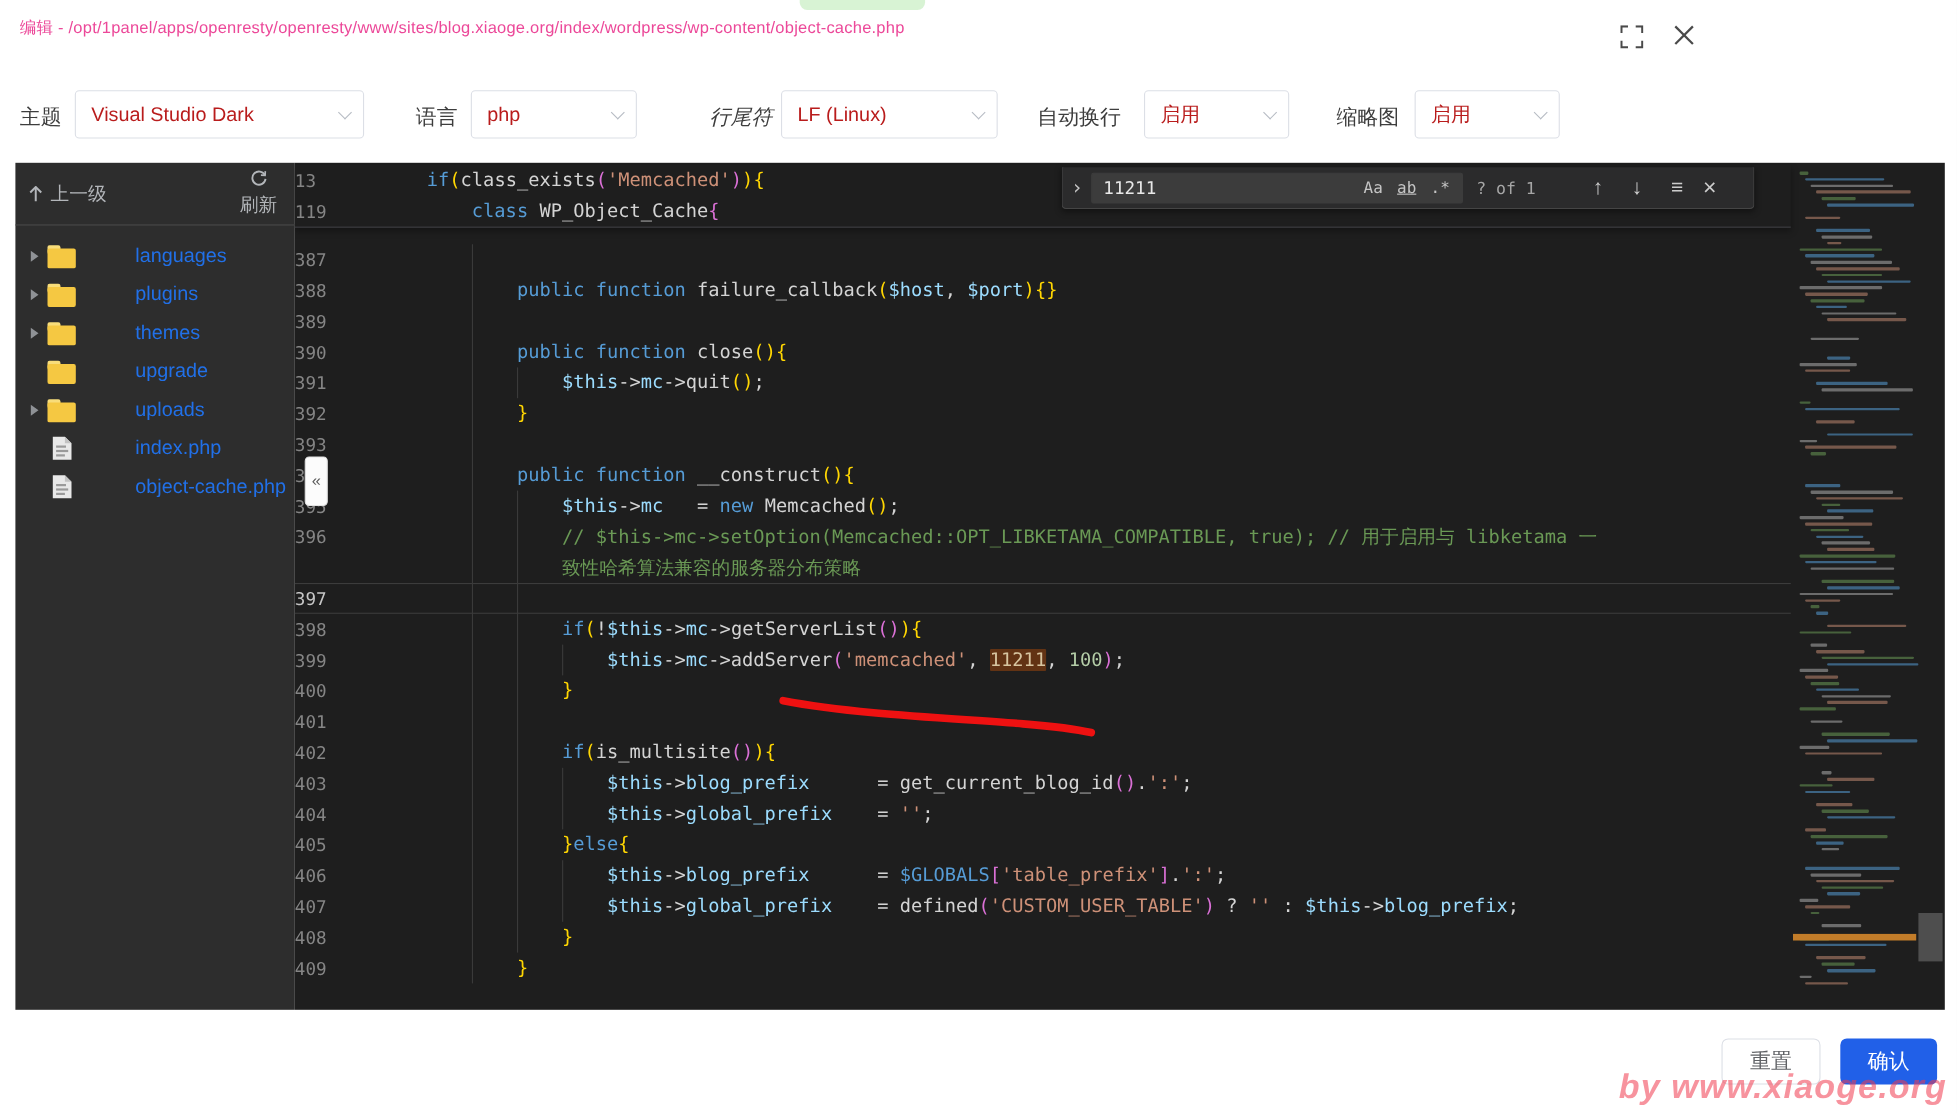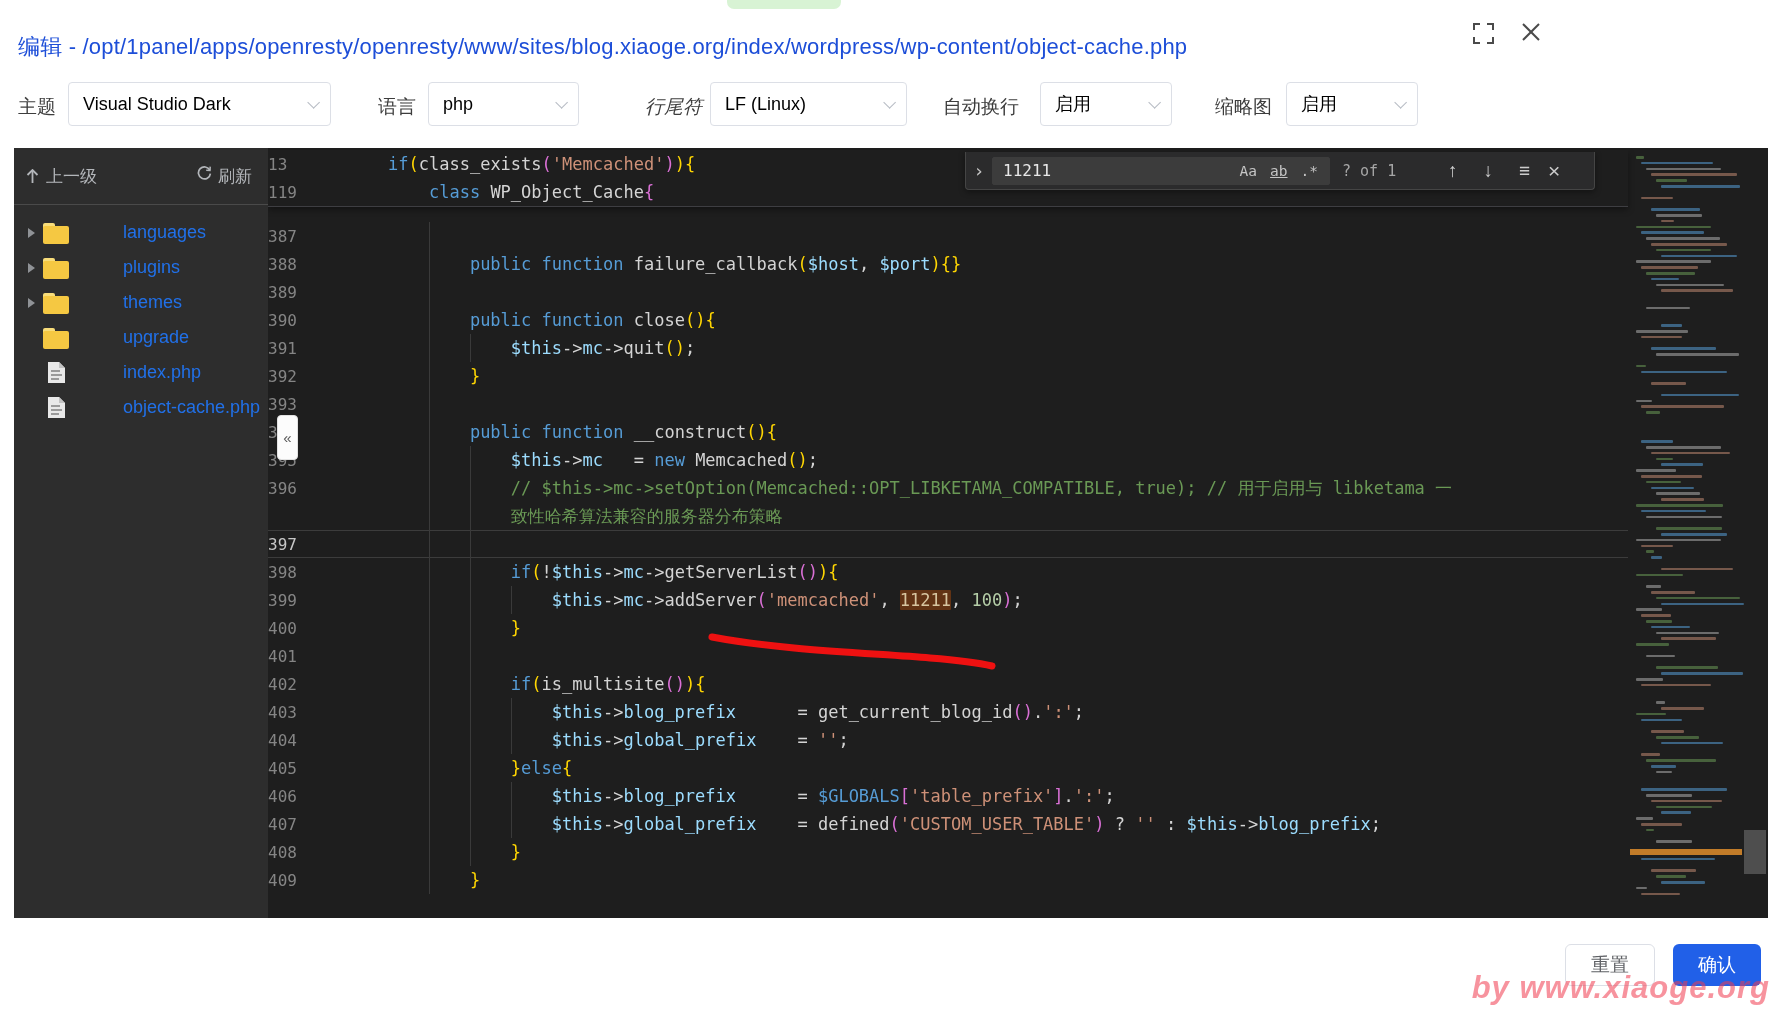--- a/index.html
+++ b/index.html
@@ -2,43 +2,43 @@
 <html><head>
 <meta charset="utf-8">
 <style>
   * { box-sizing: border-box; margin:0; padding:0; }
   html,body { width:1779px; height:1012px; background:#fff; overflow:hidden;
     font-family:"Liberation Sans","DejaVu Sans",sans-serif; }
   .abs { position:absolute; }
 
   
   #green-pill { left:727px; top:0; width:114px; height:9px; background:#d8f3d4; border-radius:0 0 7px 7px; }
-  #titlebar-title { left:18px; top:32px; font-size:22px; color:#1d4ed8; letter-spacing:.2px; }
+  #titlebar-title { left:18px; top:16px; font-size:15px; color:#ec4899; letter-spacing:.2px; }
   .win-btn { width:26px; height:26px; display:flex; align-items:center; justify-content:center; cursor:pointer; background:none; border:none; }
   #expand-btn { left:1470px; top:20px; }
   #close-btn  { left:1518px; top:19px; }
 
   
   .tb-label { top:94px; font-size:19px; color:#3d3d3d; }
   .tb-select { top:82px; height:44px; background:#fff; border:1px solid #dcdfe6; border-radius:4px;
-    display:flex; align-items:center; padding:0 14px; font-size:18px; color:#000000; cursor:pointer; }
+    display:flex; align-items:center; padding:0 14px; font-size:18px; color:#b91c1c; cursor:pointer; }
   .tb-select .chev { margin-left:auto; width:9px; height:9px; border-right:1.6px solid #b7bcc4;
     border-bottom:1.6px solid #b7bcc4; transform:rotate(45deg) translateY(-3px); }
   #f1-label{left:18px;} #f1-box{left:68px; width:263px;}
   #f2-label{left:378px;} #f2-box{left:428px; width:151px;}
   #f3-label{left:645px;font-style:italic;} #f3-box{left:710px; width:197px;}
   #f4-label{left:943px;} #f4-box{left:1040px; width:132px;}
   #f5-label{left:1215px;} #f5-box{left:1286px; width:132px;}
 
   
   #sidebar { left:14px; top:148px; width:254px; height:770px; background:#2d2d2d; color:#b9bcc0; }
   #sb-header { height:57px; border-bottom:1px solid #4a4a4a; display:flex; align-items:center;
     padding:0 16px 0 12px; font-size:17px; }
   #sb-up { display:flex; align-items:center; gap:7px; cursor:pointer; color:#b3b6ba; }
-  #sb-refresh { margin-left:auto; display:flex; align-items:flex-start; gap:6px; cursor:pointer; color:#b3b6ba; }
+  #sb-refresh { margin-left:auto; display:flex; align-items:center; gap:6px; cursor:pointer; color:#b3b6ba;flex-direction:column; }
   #tree { padding-top:10px; }
   .trow { height:35px; display:flex; align-items:center; cursor:pointer; padding-left:14px; }
   .tri { width:0; height:0; border-left:7px solid #8f9296; border-top:5px solid transparent;
     border-bottom:5px solid transparent; margin-right:8px; }
   .tri-none { width:7px; margin-right:8px; }
   .ticon { width:26px; display:flex; justify-content:center; margin-right:9px; }
   .tlabel { font-size:18px; color:#2170e8;margin-left:45px; }
   #collapse-handle { left:277px; top:415px; width:21px; height:45px; background:#fcfcfc;
     border:1px solid #e2e2e2; border-radius:4px; color:#5a5a5a; font-size:15px;
     display:flex; align-items:center; justify-content:center; cursor:pointer; z-index:7; }
@@ -185,20 +185,30 @@
       </div>
       <div class="trow">
         <span class="tri-none"></span>
         <span class="ticon">
           <svg width="26" height="22" viewBox="0 0 26 22">
             <rect x="0" y="1" width="12" height="8" rx="2" fill="#f8dd7a"></rect>
             <rect x="0" y="4" width="26" height="18" rx="2" fill="#f5c842"></rect>
           </svg>
         </span>
         <span class="tlabel">upgrade</span>
+      </div>
+      <div class="trow">
+        <span class="tri"></span>
+        <span class="ticon">
+          <svg width="26" height="22" viewBox="0 0 26 22">
+            <rect x="0" y="1" width="12" height="8" rx="2" fill="#f8dd7a"></rect>
+            <rect x="0" y="4" width="26" height="18" rx="2" fill="#f5c842"></rect>
+          </svg>
+        </span>
+        <span class="tlabel">uploads</span>
       </div>
       <div class="trow">
         <span class="tri-none"></span>
         <span class="ticon">
           <svg width="19" height="23" viewBox="0 0 19 23">
             <path d="M1 1 h11 l6 6 v15 h-17 z" fill="#e8e8e8"></path>
             <path d="M12 1 l6 6 h-6 z" fill="#c2c2c2"></path>
             <rect x="4" y="9" width="9" height="2" fill="#9a9a9a"></rect>
             <rect x="4" y="13" width="11" height="2" fill="#9a9a9a"></rect>
             <rect x="4" y="17" width="8" height="2" fill="#9a9a9a"></rect>

